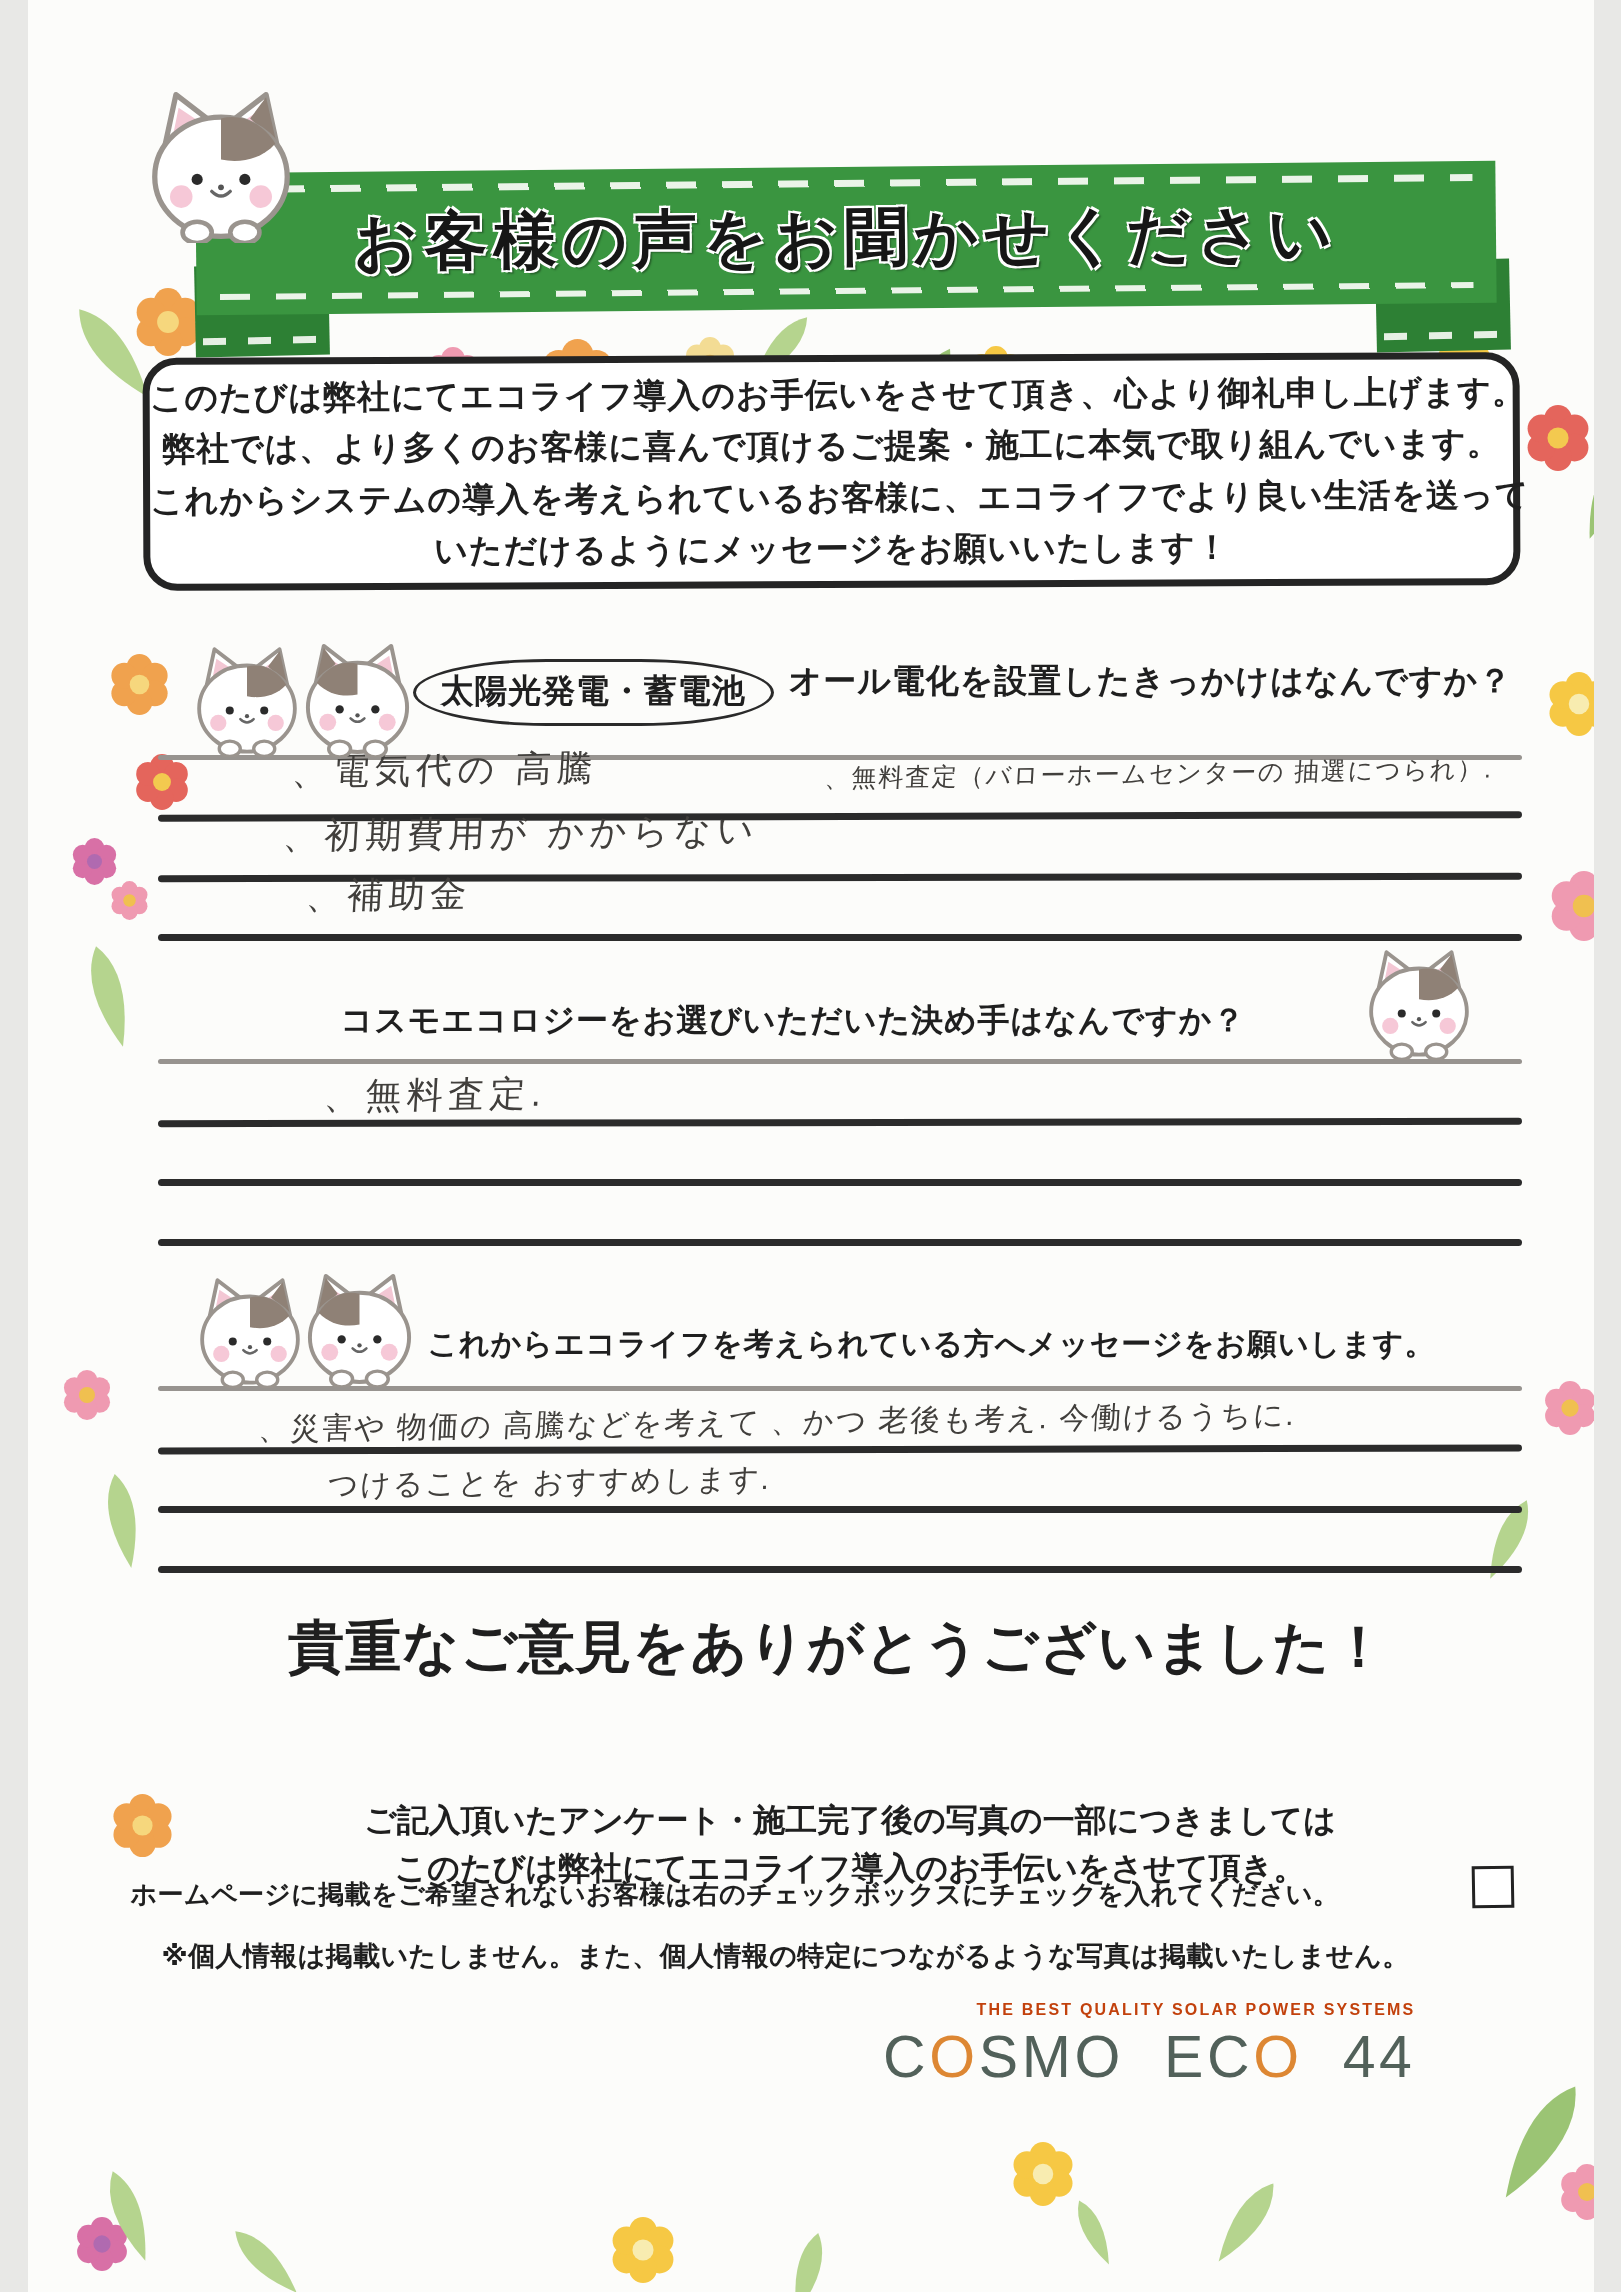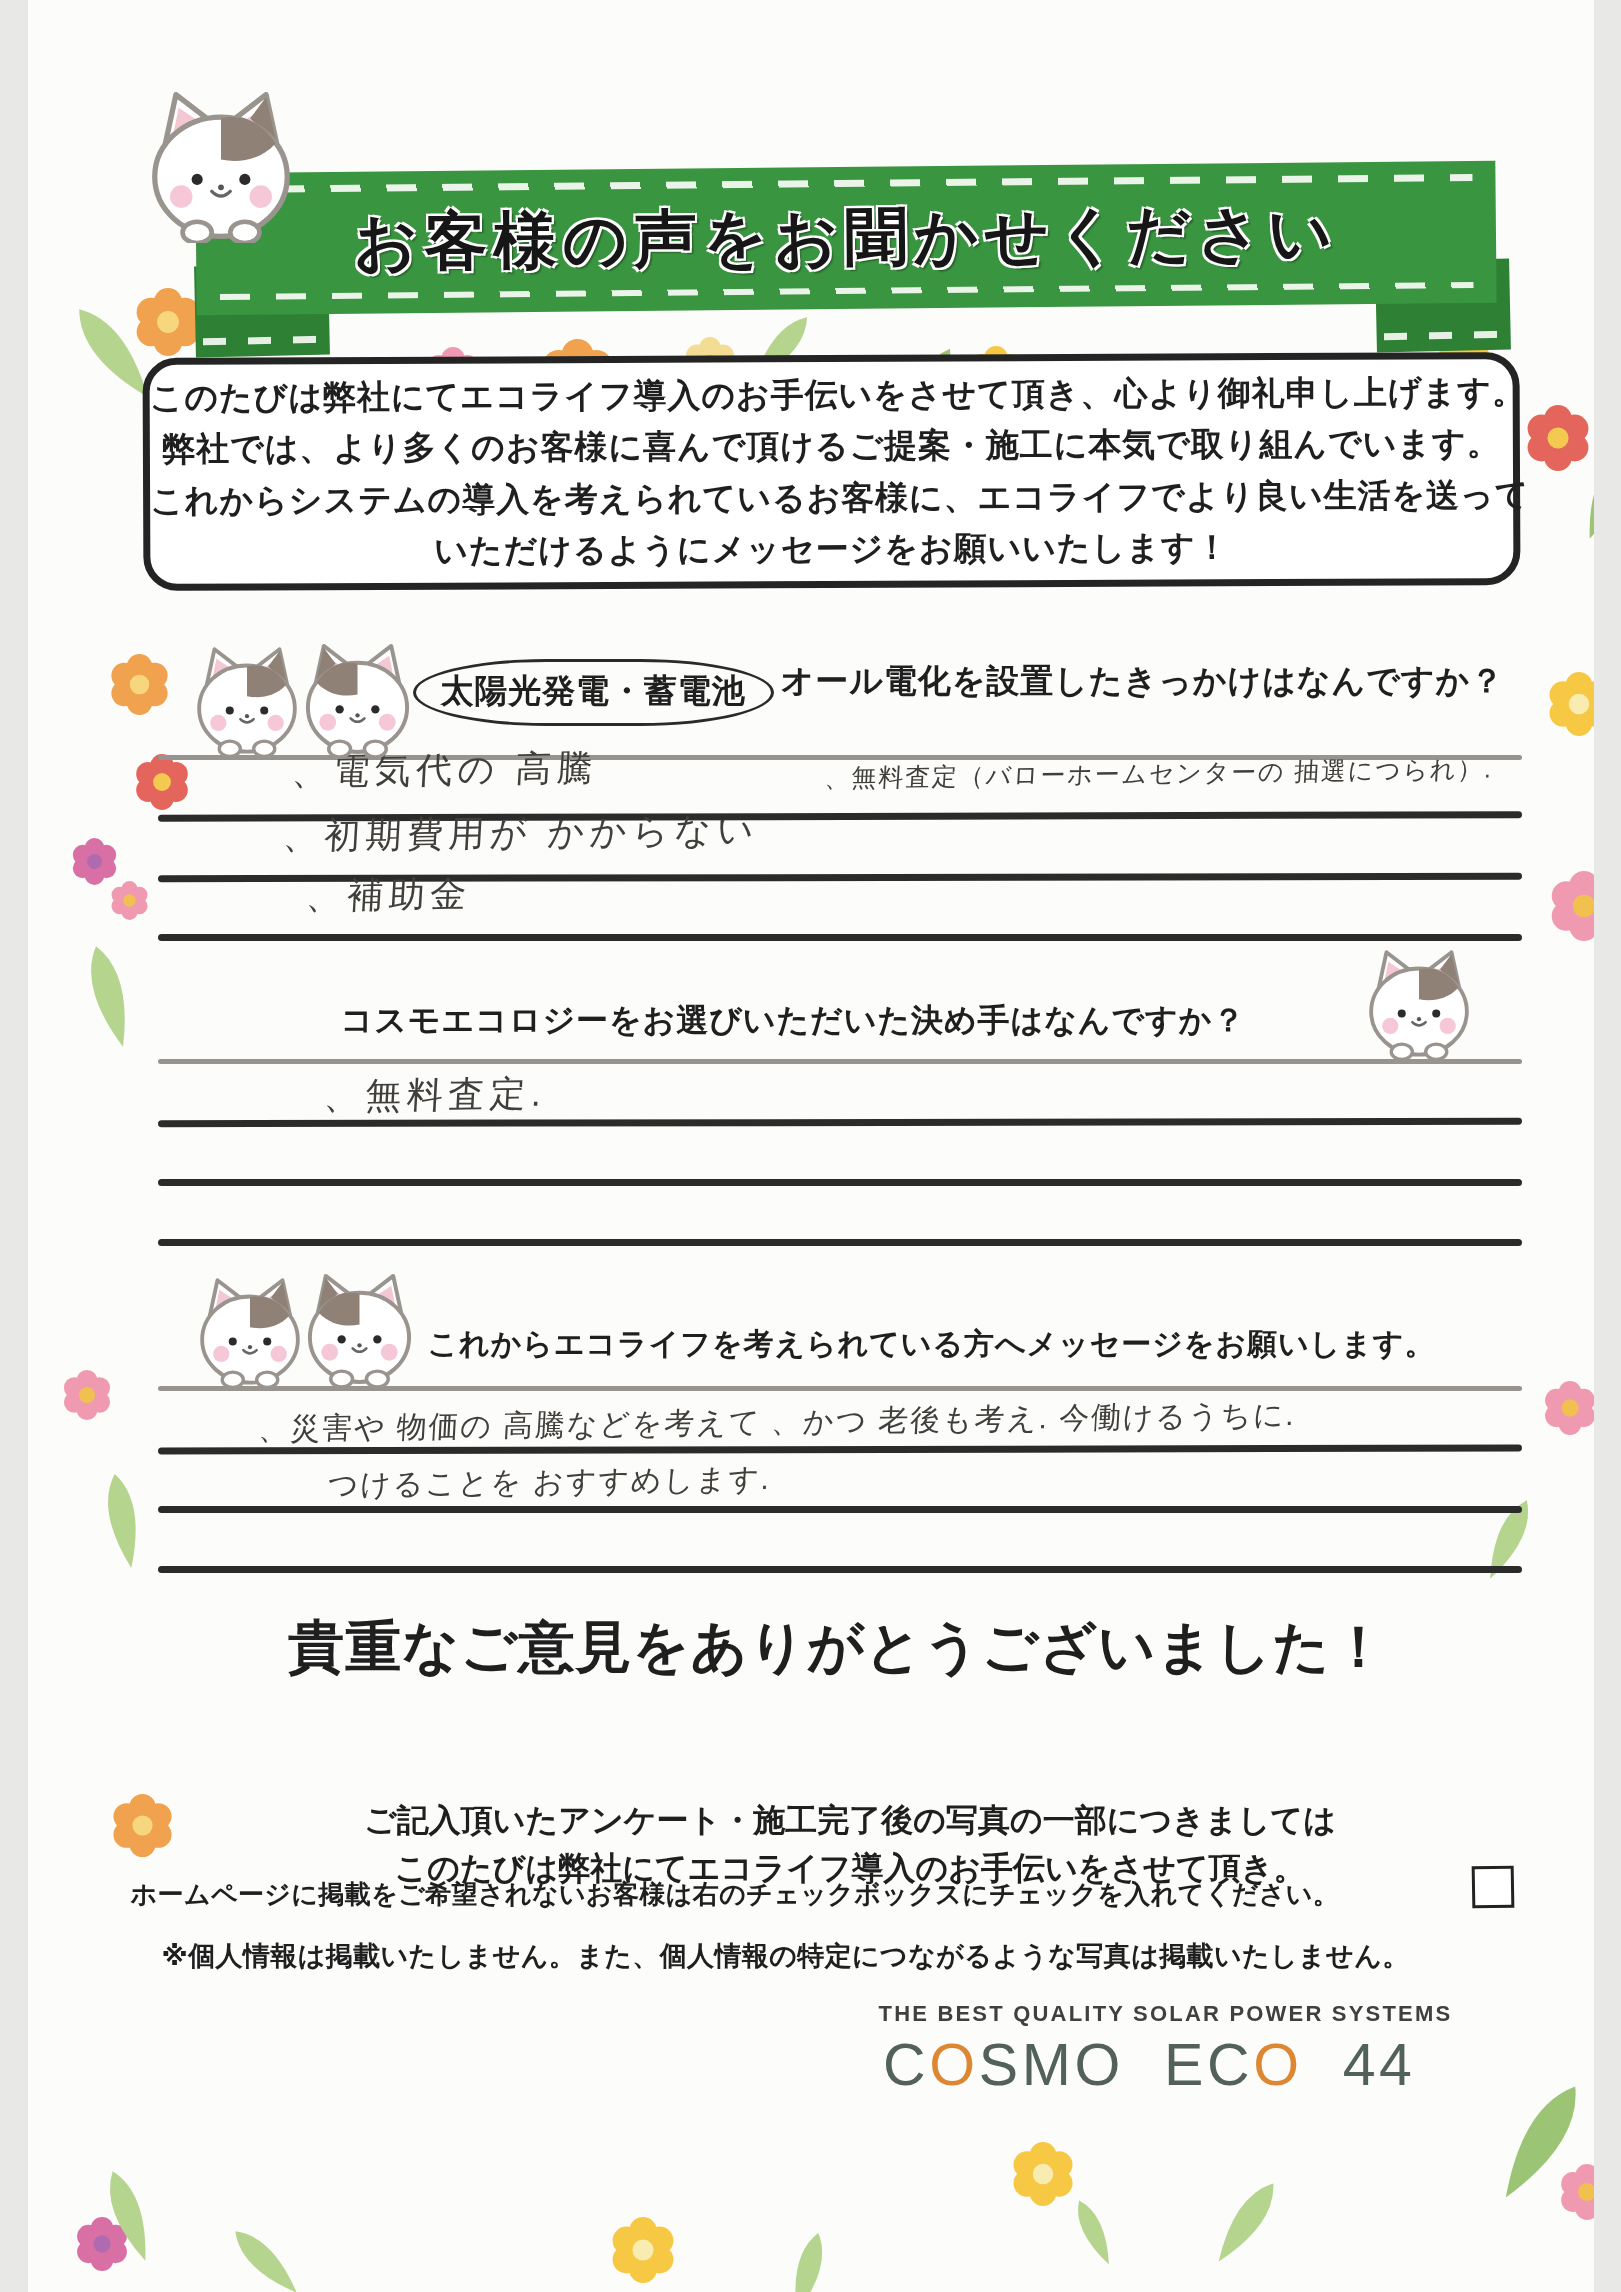--- a/index.html
+++ b/index.html
@@ -42,21 +42,21 @@
     display:flex; flex-direction:column; justify-content:center;
   }
   .intro-line{font-size:33px; font-weight:bold; text-align:center; line-height:1.56; letter-spacing:0.9px; white-space:nowrap;}
 
   
   .q-row{position:absolute; display:flex; align-items:flex-start; white-space:nowrap; z-index:2;}
   .q-oval{
     border:3.6px solid #2a2a2a; border-radius:46%/62%;
     padding:7.2px 25px 9px; font-size:33px; font-weight:bold; letter-spacing:0.9px;
   }
-  .q-text{font-size:33px; font-weight:bold; letter-spacing:0.9px; margin-left:7px;}
+  .q-text{font-size:33px; font-weight:bold; letter-spacing:0.9px; margin-left:15px;}
   .q-plain{position:absolute; font-size:32px; font-weight:bold; letter-spacing:0.9px; white-space:nowrap; z-index:2;}
 
   .rule{position:absolute; left:130px; width:1364px; height:7.2px; background:#2b2b2b; border-radius:3.6px; z-index:2;}
   .rule.gray{background:#97938f; height:4.5px;}
 
   .hw{
     position:absolute; font-size:36px; color:#413f3c; letter-spacing:5.4px;
     white-space:nowrap; transform:skewX(-4deg) rotate(-0.8deg); z-index:3;
     font-weight:400;
   }
@@ -68,21 +68,21 @@
     position:absolute; left:0; width:1621px; top:1610px; text-align:center;
     font-size:56px; font-weight:bold; letter-spacing:0.9px; z-index:2; white-space:nowrap;
   }
   .notice{position:absolute; left:12px; width:1621px; top:1780px; text-align:center;
     font-size:32px; font-weight:bold; line-height:1.5; z-index:2;margin-top:16px;}
   .optout-text{position:absolute; left:103px; top:1877px; font-size:26px; font-weight:bold; letter-spacing:0.4px; z-index:2; white-space:nowrap;}
   .checkbox{position:absolute; left:1444px; top:1866px; width:36px; height:36px; border:3.6px solid #222; background:#fff; z-index:2; transform:rotate(-1deg);}
   .privacy-text{position:absolute; left:134px; top:1938px; font-size:27px; font-weight:bold; letter-spacing:0.4px; z-index:2; white-space:nowrap;}
 
   .logo-block{position:absolute; left:851px; top:2001px; width:537px; text-align:right; z-index:2;}
-  .logo-tagline{font-size:22px; letter-spacing:2.2px; color:#404040; font-weight:bold; white-space:nowrap;}
+  .logo-tagline{font-size:16px; letter-spacing:2.2px; color:#c2410c; font-weight:bold; white-space:nowrap;}
   .logo-name{font-size:59px; letter-spacing:3.6px; margin-top:3.6px; white-space:nowrap; font-weight:normal;}
   .logo-name .dark{color:#52615a;} .logo-name .orange{color:#dd8733;}
 
   
   .cat{position:absolute; z-index:4;}
   .deco{position:absolute; z-index:1;}
 </style>
 </head>
 <body>
 

